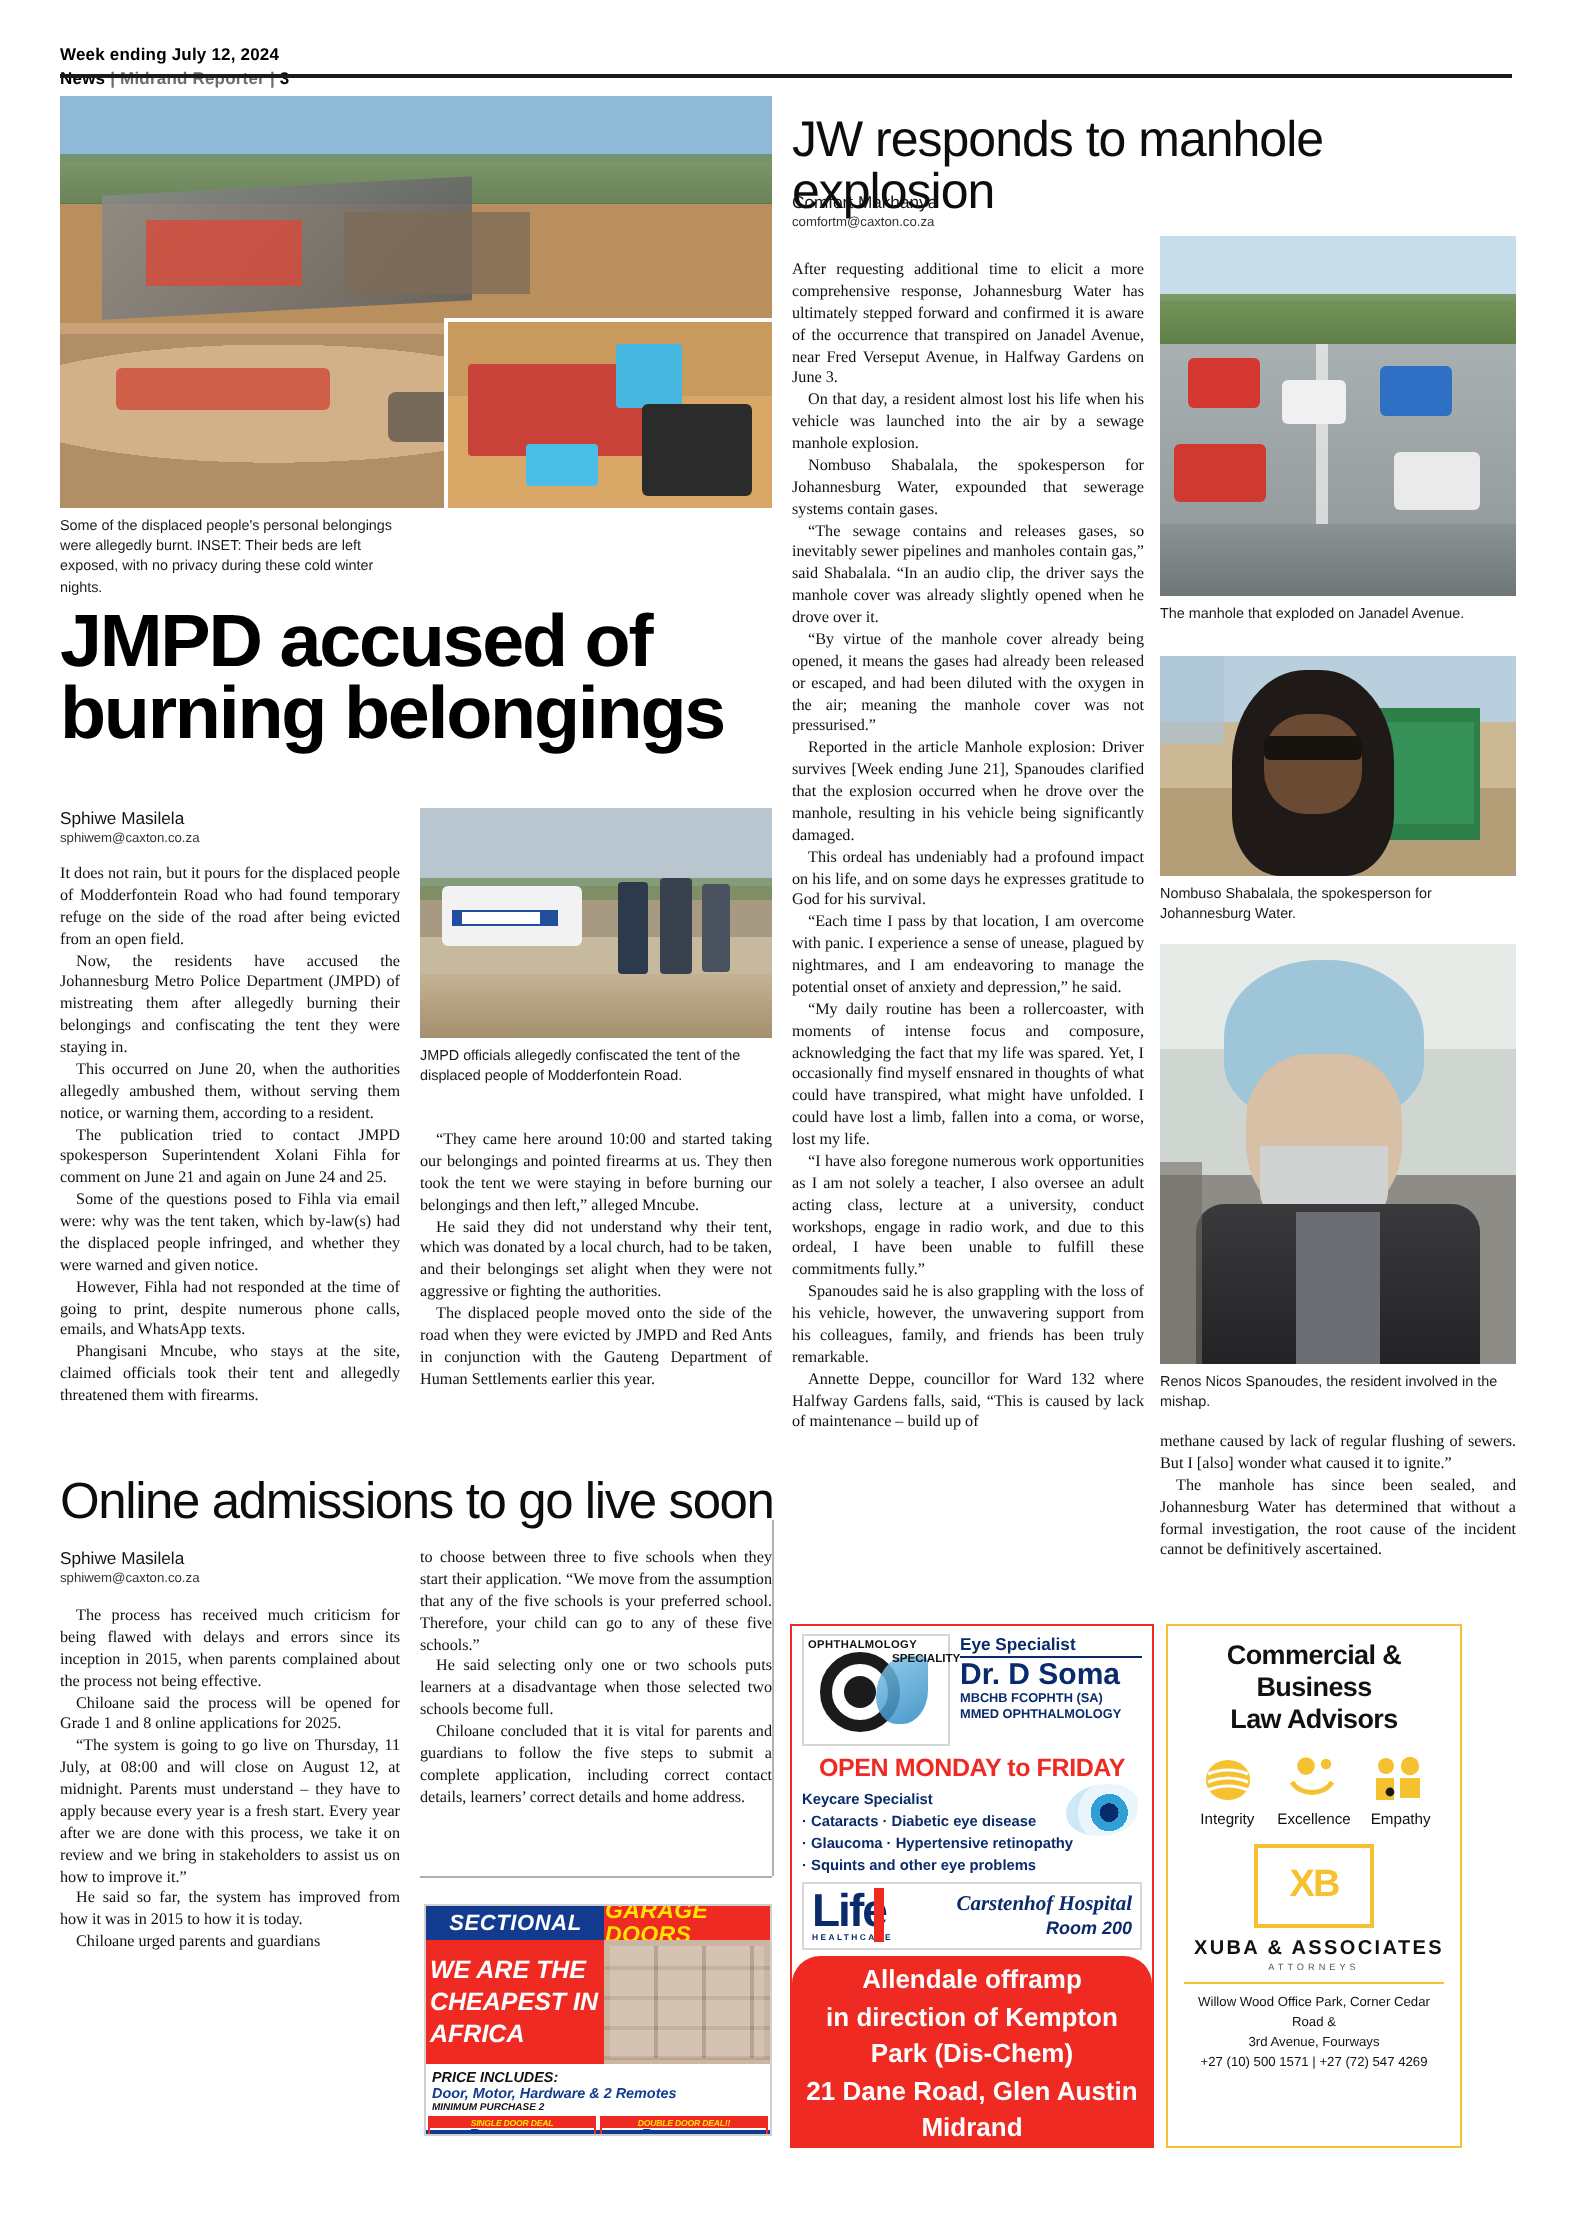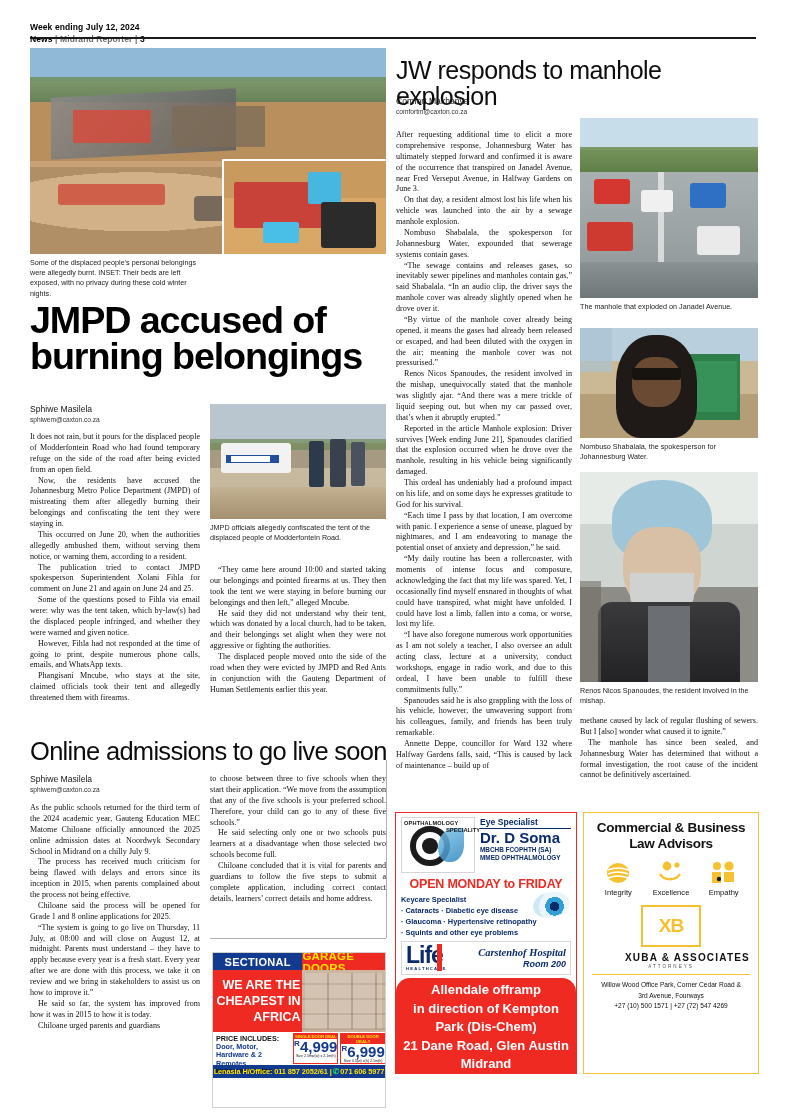--- a/index.html
+++ b/index.html
@@ -81,33 +81,33 @@
   .gd-doors {
     flex: 1; background: #ef2a23; color: #ffe400;
     font-family: "Liberation Sans", sans-serif; font-weight: bold;
     font-size: 11.5px; display: flex; align-items: center; justify-content: center;
     letter-spacing: .2px;
   }
   .gd-mid { display: flex; height: 62px; }
   .gd-cheap {
     flex: 0 0 52%; background: #ef2a23; color: #fff;
     font-family: "Liberation Sans", sans-serif; font-weight: bold;
-    font-size: 12.5px; line-height: 1.28; text-align: right;
+    font-size: 12.5px; line-height: 1.28; text-align: left;
     display: flex; align-items: center; justify-content: center; padding: 0 2px;
   }
   .gd-img { flex: 1; background:
       repeating-linear-gradient(to bottom, #cbb6a2 0 13px, #b9a18c 13px 15px),
       #c3ae99;
     position: relative; }
   .gd-img::before {
     content: ""; position: absolute; inset: 3px;
     background:
       repeating-linear-gradient(to right, rgba(255,255,255,.18) 0 22px, rgba(0,0,0,.10) 22px 24px);
   }
-  .gd-price { display: flex; height: 33px; background: #fff; }
+  .gd-price { display: flex; height: 33px; background: #fff; flex-direction: column; }
   .gd-pricetxt { flex: 0 0 46%; padding: 2px 2px 0 3px; }
   .gd-pricetxt .l1 { font-family:"Liberation Sans",sans-serif; font-weight:bold; font-size:7.2px; color:#111; }
   .gd-pricetxt .l2 { font-family:"Liberation Sans",sans-serif; font-weight:bold; font-size:7.2px; color:#123a8f; line-height:1.18; }
   .gd-pricetxt .l3 { font-family:"Liberation Sans",sans-serif; font-weight:bold; font-size:5px; color:#111; }
   .gd-pbox { flex:1; display:flex; }
   .gd-pb { flex:1; margin:1px; border:1px solid #ef2a23; display:flex; flex-direction:column; }
   .gd-pb .hdr { background:#ef2a23; color:#ffe400; font-family:"Liberation Sans",sans-serif;
     font-weight:bold; font-size:4.3px; text-align:center; letter-spacing:-.1px; }
   .gd-pb .amt { color:#123a8f; font-family:"Liberation Sans",sans-serif; font-weight:bold;
     font-size:15px; text-align:center; line-height:1; }
@@ -262,37 +262,36 @@
     </div>
 
   <div class="headline-thin" style="position:absolute; left:30px; top:738px; width:360px;">Online admissions to go live soon</div>
 
   <div style="position:absolute; left:30px; top:774px; width:170px;">
     <div class="byline-name">Sphiwe Masilela</div>
     <div class="byline-mail">sphiwem@caxton.co.za</div>
   </div>
 
   <div class="body-text" id="adm-col1" style="position:absolute; left:30px; top:803px; width:170px;">
-      <p class="first">As the public schools returned for the third term of the 2024 academic year, Gauteng Education MEC Matome Chiloane officially announced the 2025 online admission dates at Noordwyk Secondary School in Midrand on a chilly July 9.</p>
       <p>The process has received much criticism for being flawed with delays and errors since its inception in 2015, when parents complained about the process not being effective.</p>
       <p>Chiloane said the process will be opened for Grade 1 and 8 online applications for 2025.</p>
       <p>“The system is going to go live on Thursday, 11 July, at 08:00 and will close on August 12, at midnight. Parents must understand – they have to apply because every year is a fresh start. Every year after we are done with this process, we take it on review and we bring in stakeholders to assist us on how to improve it.”</p>
       <p>He said so far, the system has improved from how it was in 2015 to how it is today.</p>
       <p>Chiloane urged parents and guardians</p>
     </div>
   <div class="body-text" id="adm-col2" style="position:absolute; left:210px; top:774px; width:176px;">
       <p class="first">to choose between three to five schools when they start their application. “We move from the assumption that any of the five schools is your preferred school. Therefore, your child can go to any of these five schools.”</p>
       <p>He said selecting only one or two schools puts learners at a disadvantage when those selected two schools become full.</p>
       <p>Chiloane concluded that it is vital for parents and guardians to follow the five steps to submit a complete application, including correct contact details, learners’ correct details and home address.</p>
     </div>
 
   <div style="position:absolute; left:210px; top:938px; width:176px; height:1px; background:#b0b0b0;"></div>
   <div style="position:absolute; left:386px; top:760px; width:1px; height:178px; background:#b0b0b0;"></div>
 
-  <div class="ad" id="ad-garage" style="left:212px; top:952px; width:174px; height:156px;">
+  <div class="ad" id="ad-garage" style="left:212px; top:952px; width:174px; height:116px;font-style:italic;">
     <div class="gd-top">
       <div class="gd-sect">SECTIONAL</div>
       <div class="gd-doors">GARAGE DOORS</div>
     </div>
     <div class="gd-mid">
       <div class="gd-cheap">WE ARE THE CHEAPEST IN AFRICA</div>
       <div class="gd-img"></div>
     </div>
     <div class="gd-price">
       <div class="gd-pricetxt">
@@ -327,21 +326,20 @@
     <div class="byline-name">Comfort Makhanya</div>
     <div class="byline-mail">comfortm@caxton.co.za</div>
   </div>
 
   <div class="body-text" id="jw-col1" style="position:absolute; left:396px; top:130px; width:176px;">
       <p class="first">After requesting additional time to elicit a more comprehensive response, Johannesburg Water has ultimately stepped forward and confirmed it is aware of the occurrence that transpired on Janadel Avenue, near Fred Verseput Avenue, in Halfway Gardens on June 3.</p>
       <p>On that day, a resident almost lost his life when his vehicle was launched into the air by a sewage manhole explosion.</p>
       <p>Nombuso Shabalala, the spokesperson for Johannesburg Water, expounded that sewerage systems contain gases.</p>
       <p>“The sewage contains and releases gases, so inevitably sewer pipelines and manholes contain gas,” said Shabalala. “In an audio clip, the driver says the manhole cover was already slightly opened when he drove over it.</p>
       <p>“By virtue of the manhole cover already being opened, it means the gases had already been released or escaped, and had been diluted with the oxygen in the air; meaning the manhole cover was not pressurised.”</p>
-      <p>Renos Nicos Spanoudes, the resident involved in the mishap, unequivocally stated that the manhole was slightly ajar. “And there was a mere trickle of liquid seeping out, but when my car passed over, that’s when it abruptly erupted.”</p>
       <p>Reported in the article Manhole explosion: Driver survives [Week ending June 21], Spanoudes clarified that the explosion occurred when he drove over the manhole, resulting in his vehicle being significantly damaged.</p>
       <p>This ordeal has undeniably had a profound impact on his life, and on some days he expresses gratitude to God for his survival.</p>
       <p>“Each time I pass by that location, I am overcome with panic. I experience a sense of unease, plagued by nightmares, and I am endeavoring to manage the potential onset of anxiety and depression,” he said.</p>
       <p>“My daily routine has been a rollercoaster, with moments of intense focus and composure, acknowledging the fact that my life was spared. Yet, I occasionally find myself ensnared in thoughts of what could have transpired, what might have unfolded. I could have lost a limb, fallen into a coma, or worse, lost my life.</p>
       <p>“I have also foregone numerous work opportunities as I am not solely a teacher, I also oversee an adult acting class, lecture at a university, conduct workshops, engage in radio work, and due to this ordeal, I have been unable to fulfill these commitments fully.”</p>
       <p>Spanoudes said he is also grappling with the loss of his vehicle, however, the unwavering support from his colleagues, family, and friends has been truly remarkable.</p>
       <p>Annette Deppe, councillor for Ward 132 where Halfway Gardens falls, said, “This is caused by lack of maintenance – build up of</p>
     </div>
 
   <div class="photo" style="position:absolute; left:580px; top:118px; width:178px; height:180px;
@@ -427,21 +425,21 @@
     </div>
     <div class="soma-foot">
       <div>Allendale offramp</div>
       <div>in direction of Kempton Park (Dis-Chem)</div>
       <div>21 Dane Road, Glen Austin Midrand</div>
       <div>Tel: (011) 655-5598 | 082-489-2820</div>
       <div>Email: darshana.soma@gmail.com</div>
     </div>
   </div>
 
-  <div class="ad" id="ad-xuba" style="left:583px; top:812px; width:176px; height:262px;">
+  <div class="ad" id="ad-xuba" style="left:583px; top:812px; width:148px; height:262px;">
     <div class="xu-title">
       <div>Commercial &amp; Business</div>
       <div>Law Advisors</div>
     </div>
     <div class="xu-values">
       <div class="xu-v">
         <div class="xu-icon">
           <svg width="26" height="24" viewBox="0 0 26 24">
             <ellipse cx="13" cy="12" rx="11" ry="10" fill="#f6c131"></ellipse>
             <path d="M3 9 q10 -4 20 0" stroke="#fff" stroke-width="1.6" fill="none"></path>

